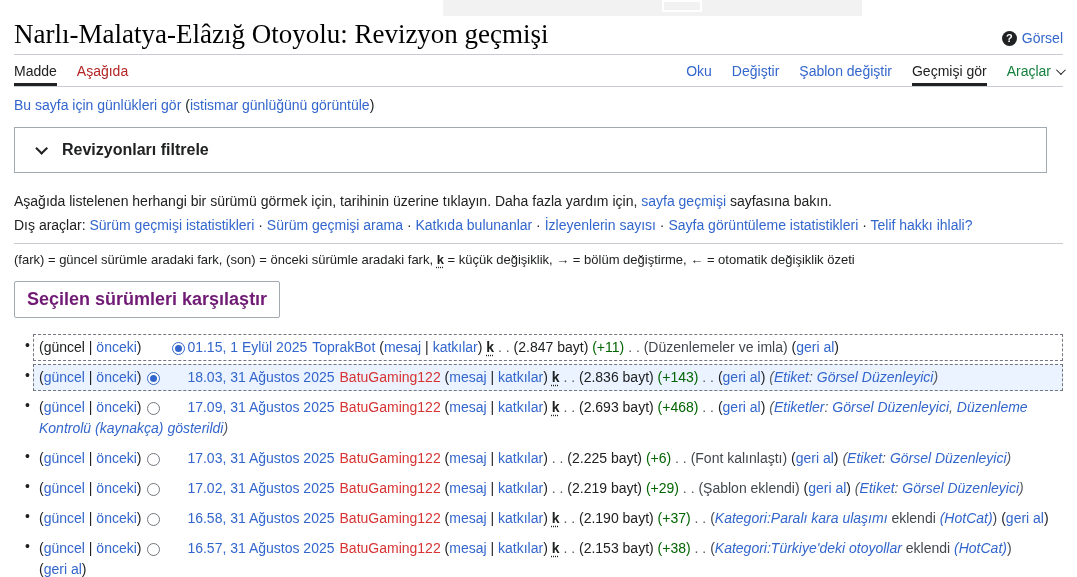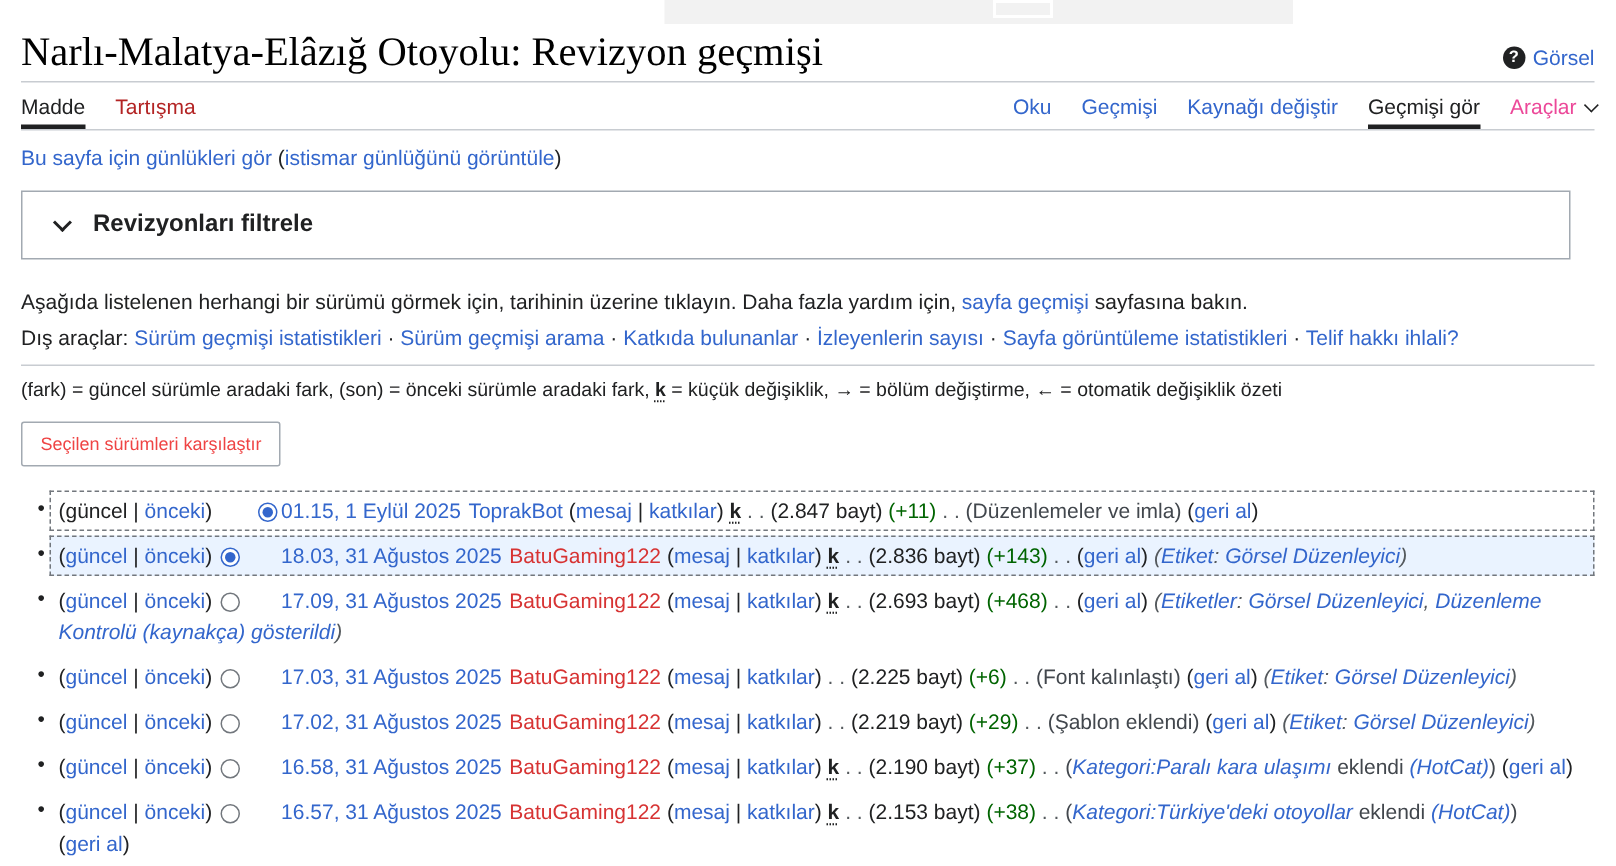--- a/index.html
+++ b/index.html
@@ -24,41 +24,41 @@
   .help-icon { width:15px; height:15px; border-radius:50%; background:#202122; color:#fff;
     font-size:11px; font-weight:bold; display:inline-flex; align-items:center; justify-content:center; }
   .help a, .blue { color:#3366cc; text-decoration:none; cursor:pointer; }
 
   
   .tabbar { display:flex; justify-content:space-between; border-bottom:1px solid #c8ccd1; }
   .tabs { display:flex; gap:20px; }
   .tab { padding:8px 0 7px 0; cursor:pointer; color:#3366cc; display:flex; align-items:center; gap:5px; }
   .tab.active { color:#202122; border-bottom:3px solid #202122; padding-bottom:4px; font-weight:400; }
   .tab.redlink { color:#b32424; }
-  .tab.plain { color:#ec4899; }
+  .tab.plain { color:#15803d; }
   .chev { display:inline-block; width:7px; height:7px; border-right:1.5px solid #202122;
     border-bottom:1.5px solid #202122; transform:rotate(45deg) translateY(-2px); }
 
   .loglinks { margin:10px 0 14px 0; }
 
   .filterbox { border:1px solid #a2a9b1; padding:13px 20px; margin:4px 16px 20px 0;
     display:flex; align-items:center; gap:18px; cursor:pointer; }
   .filterbox .chev-big { display:inline-block; width:9px; height:9px; border-right:2px solid #202122;
     border-bottom:2px solid #202122; transform:rotate(45deg) translateY(-3px); }
   .filterbox .flabel { font-weight:bold; font-size:16px; }
 
   .intro { margin:6px 0 8px 0; }
   .exttools { margin:4px 0 10px 0; }
   .dot { color:#202122; }
   hr.sepline { border:none; border-top:1px solid #c8ccd1; margin:8px 0; }
   .legend { font-size:13px; margin:6px 0 12px 0; }
   .legend b { text-decoration:underline dotted; text-underline-offset:2px; }
 
   .compare-btn { display:inline-block; background:#fff; border:1px solid #a2a9b1; border-radius:2px;
-    font-weight:normal; font-size:12px; color:#ef4444; padding:7px 12px; cursor:pointer;
+    font-weight:bold; font-size:18px; color:#701a75; padding:7px 12px; cursor:pointer;
     font-family:"Liberation Sans", sans-serif; margin:2px 0 8px 0; }
 
   
   ul.revlist { margin:8px 0 0 0; padding:0; }
   ul.revlist li { list-style:none; position:relative; padding-left:24px; margin:0 0 3px 0; line-height:21px; }
   ul.revlist li::before { content:"•"; position:absolute; left:11px; top:1px; color:#202122; }
   .row-box { margin-left:-5px; padding:2px 5px; border:1px dashed transparent; }
   li.outlined .row-box { border-color:#72777d; }
   li.sel .row-box { background:#eaf3ff; }
 
@@ -95,26 +95,26 @@
     <h1>Narlı-Malatya-Elâzığ Otoyolu: Revizyon geçmişi</h1>
     <span class="help">
       <span class="help-icon">?</span>
       <a>Görsel</a>
     </span>
   </div>
 
   <div class="tabbar">
     <div class="tabs">
       <span class="tab active">Madde</span>
-      <span class="tab redlink">Tartışma</span>
+      <span class="tab redlink">Aşağıda</span>
     </div>
     <div class="tabs">
       <span class="tab">Oku</span>
-      <span class="tab">Geçmişi</span>
-      <span class="tab">Kaynağı değiştir</span>
+      <span class="tab">Değiştir</span>
+      <span class="tab">Şablon değiştir</span>
       <span class="tab active">Geçmişi gör</span>
       <span class="tab plain">
         <span>Araçlar</span>
         <span class="chev"></span>
       </span>
     </div>
   </div>
 
   <div class="loglinks">
     <a class="blue">Bu sayfa için günlükleri gör</a><span class="tx"> (</span><a class="blue">istismar günlüğünü görüntüle</a><span class="tx">)</span>

